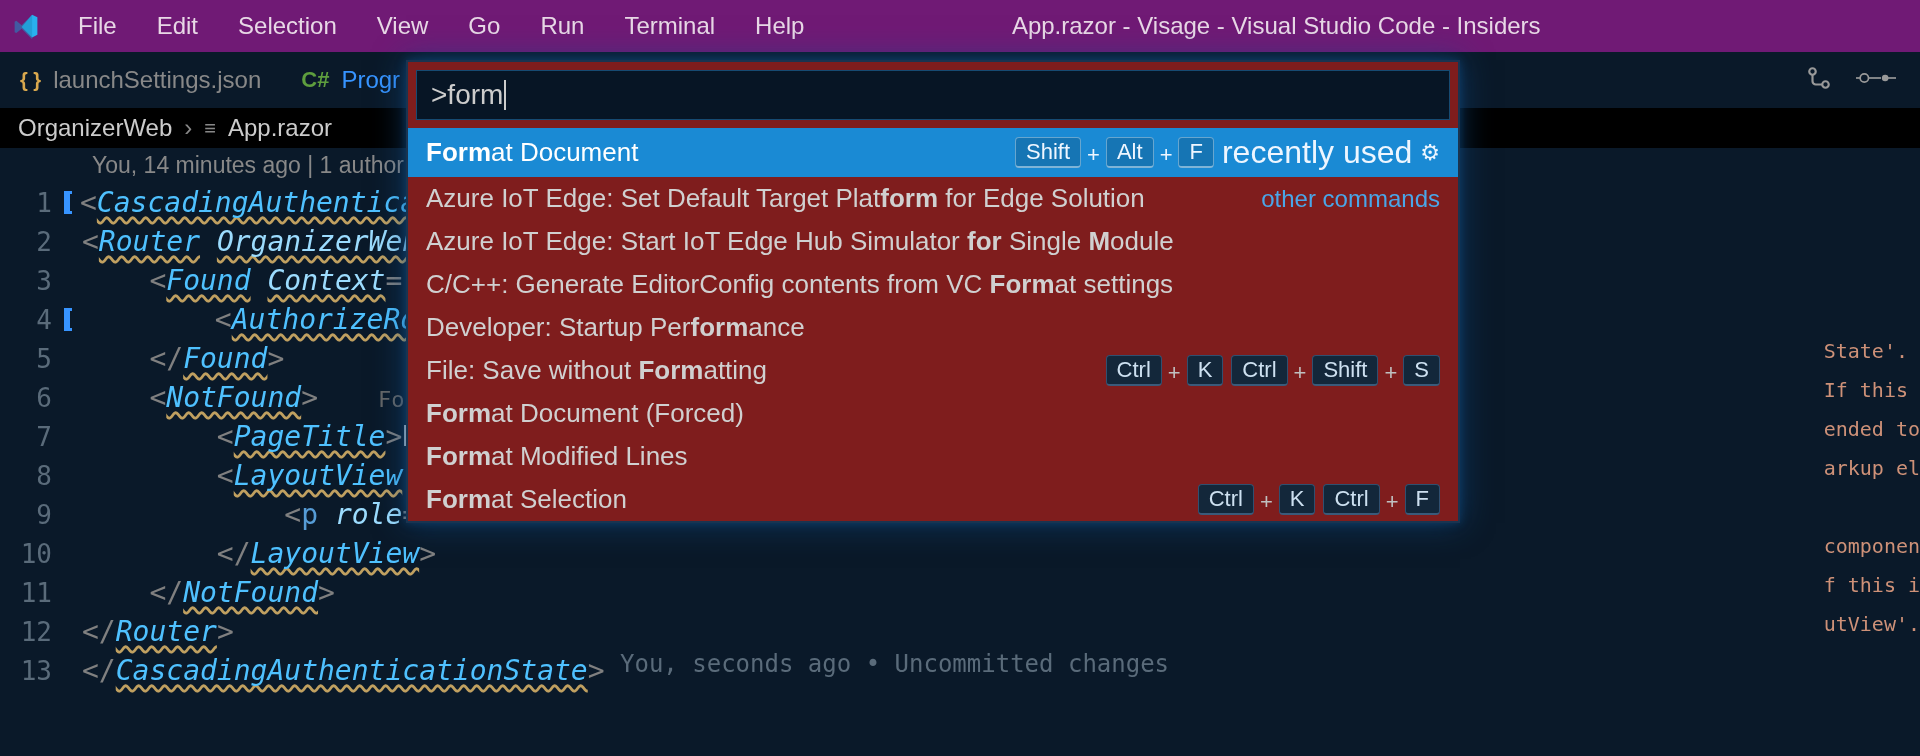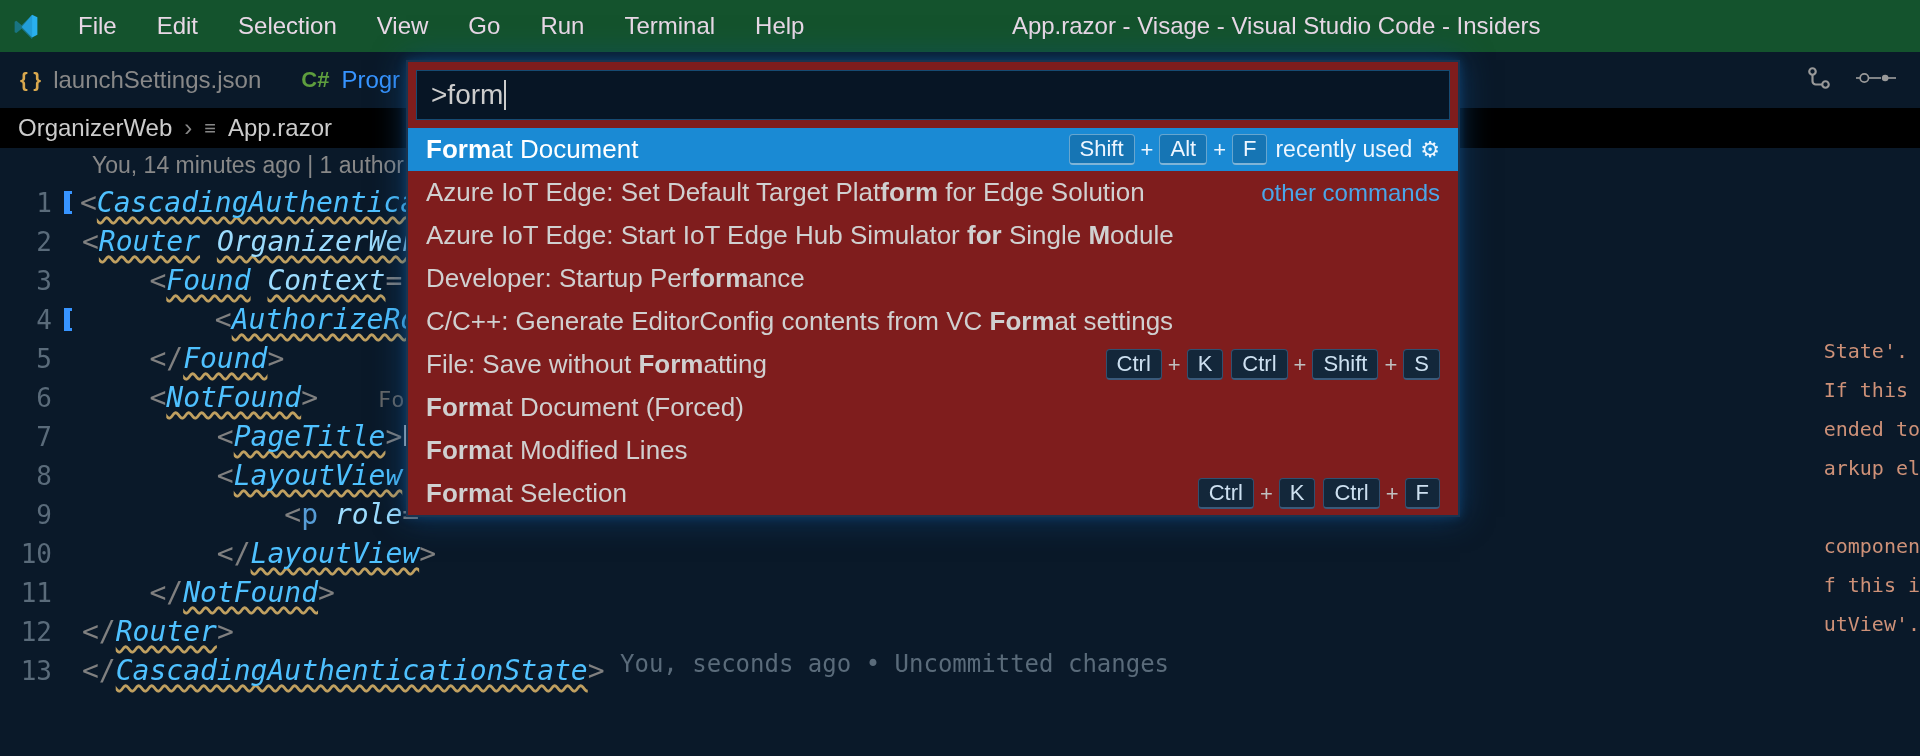--- a/index.html
+++ b/index.html
@@ -6,21 +6,21 @@
 body {
   font-family: "Segoe UI", Arial, sans-serif;
   background: #0a1929;
   color: #cccccc;
   width: 1920px;
   height: 756px;
   overflow: hidden;
   position: relative;
 }
 .title-bar {
-  background: #14532d;
+  background: #701a75;
   height: 52px;
   display: flex;
   align-items: center;
   padding: 0 12px;
 }
 .vscode-icon {
   width: 28px;
   height: 28px;
   margin-right: 18px;
   display: flex;
@@ -184,39 +184,39 @@
 .palette-meta {
   display: flex;
   align-items: center;
   gap: 8px;
   font-size: 24px;
   color: #c0c0c0;
 }
 .palette-row.selected .palette-meta { color: #eef6ff; }
 .kb {
   display: inline-flex;
-  align-items: center;
+  align-items: flex-end;
   gap: 6px;
 }
 .kb .key {
   background: rgba(0,0,0,.15);
   border: 1px solid rgba(255,255,255,.35);
   border-bottom: 2px solid rgba(255,255,255,.45);
   border-radius: 4px;
   padding: 1px 10px;
   font-size: 22px;
 }
 .palette-row:not(.selected) .kb .key {
   background: #13273a;
   border: 1px solid #305070;
   border-bottom: 2px solid #3a5a7a;
   color: #cde0f0;
 }
 .kb .plus { font-size: 22px; }
-.meta-text { font-size: 23px; }
+.meta-text { font-size: 32px; }
 .gear-icon { font-size: 22px; }
 .right-hint { color: #4aa6e8; font-size: 24px; }
 </style>
 </head>
 <body>
 
 <div class="title-bar">
   <div class="vscode-icon">
     <svg width="28" height="28" viewBox="0 0 32 32">
         <path fill="#29b0ee" d="M23 3l6 3v20l-6 3-12-12 12-14z"></path>
@@ -379,25 +379,25 @@
         <div class="palette-label">Azure IoT Edge: Set Default Target Plat<b>form</b> for Edge Solution</div>
         <div class="palette-meta">
           <span class="right-hint">other commands</span>
         </div>
       </div>
       <div class="palette-row">
         <div class="palette-label">Azure IoT Edge: Start IoT Edge Hub Simulator <b>for</b> Single <b>M</b>odule</div>
         <div class="palette-meta"></div>
       </div>
       <div class="palette-row">
+        <div class="palette-label">C/C++: Generate EditorConfig contents from VC <b>Form</b>at settings</div>
+        <div class="palette-meta"></div>
+      </div>
+      <div class="palette-row">
         <div class="palette-label">Developer: Startup Per<b>form</b>ance</div>
-        <div class="palette-meta"></div>
-      </div>
-      <div class="palette-row">
-        <div class="palette-label">C/C++: Generate EditorConfig contents from VC <b>Form</b>at settings</div>
         <div class="palette-meta"></div>
       </div>
       <div class="palette-row">
         <div class="palette-label">File: Save without <b>Form</b>atting</div>
         <div class="palette-meta">
           <span class="kb">
             <span class="key">Ctrl</span>
             <span class="plus">+</span>
             <span class="key">K</span>
           </span>

